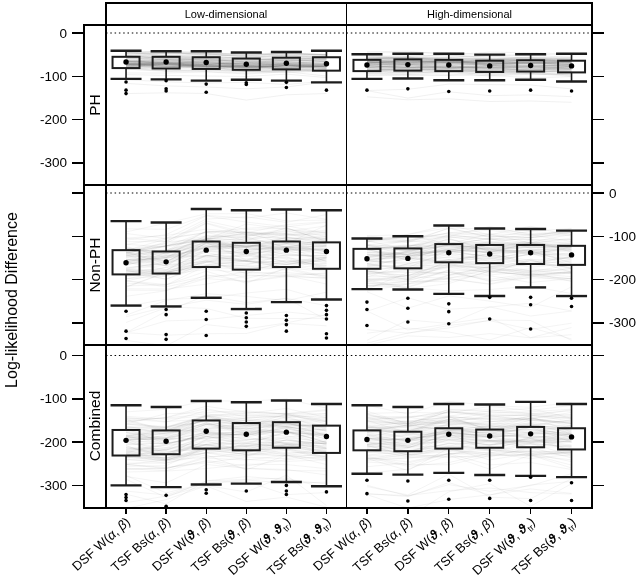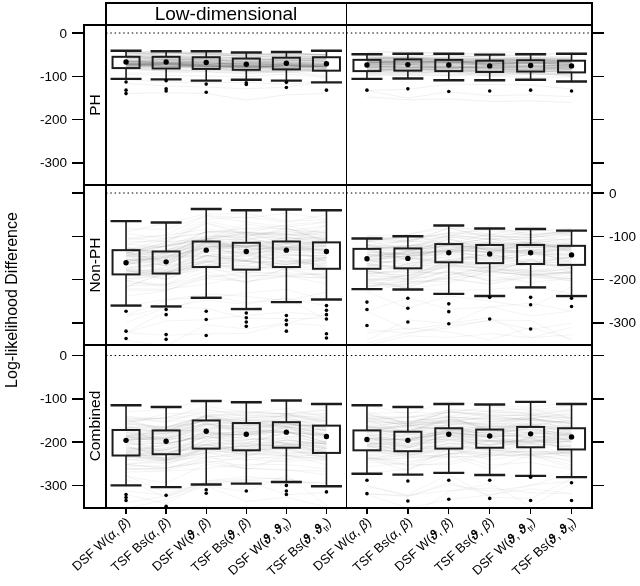--- a/index.html
+++ b/index.html
@@ -2,21 +2,21 @@
 <html><head>
 <meta charset="utf-8">
 <style>
   html,body{margin:0;padding:0;background:#fff;}
   .figure{position:relative;width:640px;height:586px;background:#fff;overflow:hidden;
           font-family:"Liberation Sans",sans-serif;color:#000;}
   .figure svg{position:absolute;left:0;top:0;}
   .lab{position:absolute;font-family:"Liberation Sans",sans-serif;color:#000;
        display:flex;align-items:center;justify-content:center;white-space:nowrap;}
   .ylab{width:320px;height:20px;left:-148px;top:290px;transform:rotate(-90deg);font-size:16px;}
-  .strip{font-size:19px;top:3px;height:22px;}
+  .strip{font-size:11px;top:3px;height:22px;}
   .rowlab{width:160px;height:20px;transform:rotate(-90deg);font-size:15.5px;}
 </style>
 </head>
 <body>
 
 <div class="figure">
   <svg id="chart" width="640" height="586">
       <defs>
         <clipPath id="clip00">
           <rect x="106" y="25" width="240.5" height="160"></rect>
@@ -1071,16 +1071,17 @@
         <text x="371.9583333333333" y="523" text-anchor="end" font-size="13px" fill="#000" font-family="Liberation Sans, sans-serif" transform="rotate(-42 371.9583333333333 523)"><tspan>DSF W(</tspan><tspan font-style="italic">α</tspan><tspan>, </tspan><tspan font-style="italic">β</tspan><tspan>)</tspan></text>
         <text x="412.875" y="523" text-anchor="end" font-size="13px" fill="#000" font-family="Liberation Sans, sans-serif" transform="rotate(-42 412.875 523)"><tspan>TSF Bs(</tspan><tspan font-style="italic">α</tspan><tspan>, </tspan><tspan font-style="italic">β</tspan><tspan>)</tspan></text>
         <text x="453.79166666666663" y="523" text-anchor="end" font-size="13px" fill="#000" font-family="Liberation Sans, sans-serif" transform="rotate(-42 453.79166666666663 523)"><tspan>DSF W(</tspan><tspan font-style="italic" font-weight="bold">ϑ</tspan><tspan>, </tspan><tspan font-style="italic">β</tspan><tspan>)</tspan></text>
         <text x="494.7083333333333" y="523" text-anchor="end" font-size="13px" fill="#000" font-family="Liberation Sans, sans-serif" transform="rotate(-42 494.7083333333333 523)"><tspan>TSF Bs(</tspan><tspan font-style="italic" font-weight="bold">ϑ</tspan><tspan>, </tspan><tspan font-style="italic">β</tspan><tspan>)</tspan></text>
         <text x="535.625" y="523" text-anchor="end" font-size="13px" fill="#000" font-family="Liberation Sans, sans-serif" transform="rotate(-42 535.625 523)"><tspan>DSF W(</tspan><tspan font-style="italic" font-weight="bold">ϑ</tspan><tspan>, </tspan><tspan font-style="italic" font-weight="bold">ϑ</tspan><tspan font-size="9px" dy="3.5">tr</tspan><tspan dy="-3.5">)</tspan></text>
         <text x="576.5416666666666" y="523" text-anchor="end" font-size="13px" fill="#000" font-family="Liberation Sans, sans-serif" transform="rotate(-42 576.5416666666666 523)"><tspan>TSF Bs(</tspan><tspan font-style="italic" font-weight="bold">ϑ</tspan><tspan>, </tspan><tspan font-style="italic" font-weight="bold">ϑ</tspan><tspan font-size="9px" dy="3.5">tr</tspan><tspan dy="-3.5">)</tspan></text>
       </g>
     </svg>
   <div class="lab ylab">Log-likelihood Difference</div>
   <div class="lab strip" style="left:106px;width:240px;">Low-dimensional</div>
+  <div class="lab strip" style="left:347px;width:245px;">High-dimensional</div>
   <div class="lab rowlab" style="left:15px;top:95px;">PH</div>
   <div class="lab rowlab" style="left:15px;top:255px;">Non-PH</div>
   <div class="lab rowlab" style="left:15px;top:416px;">Combined</div>
 </div>
 
 </body></html>

